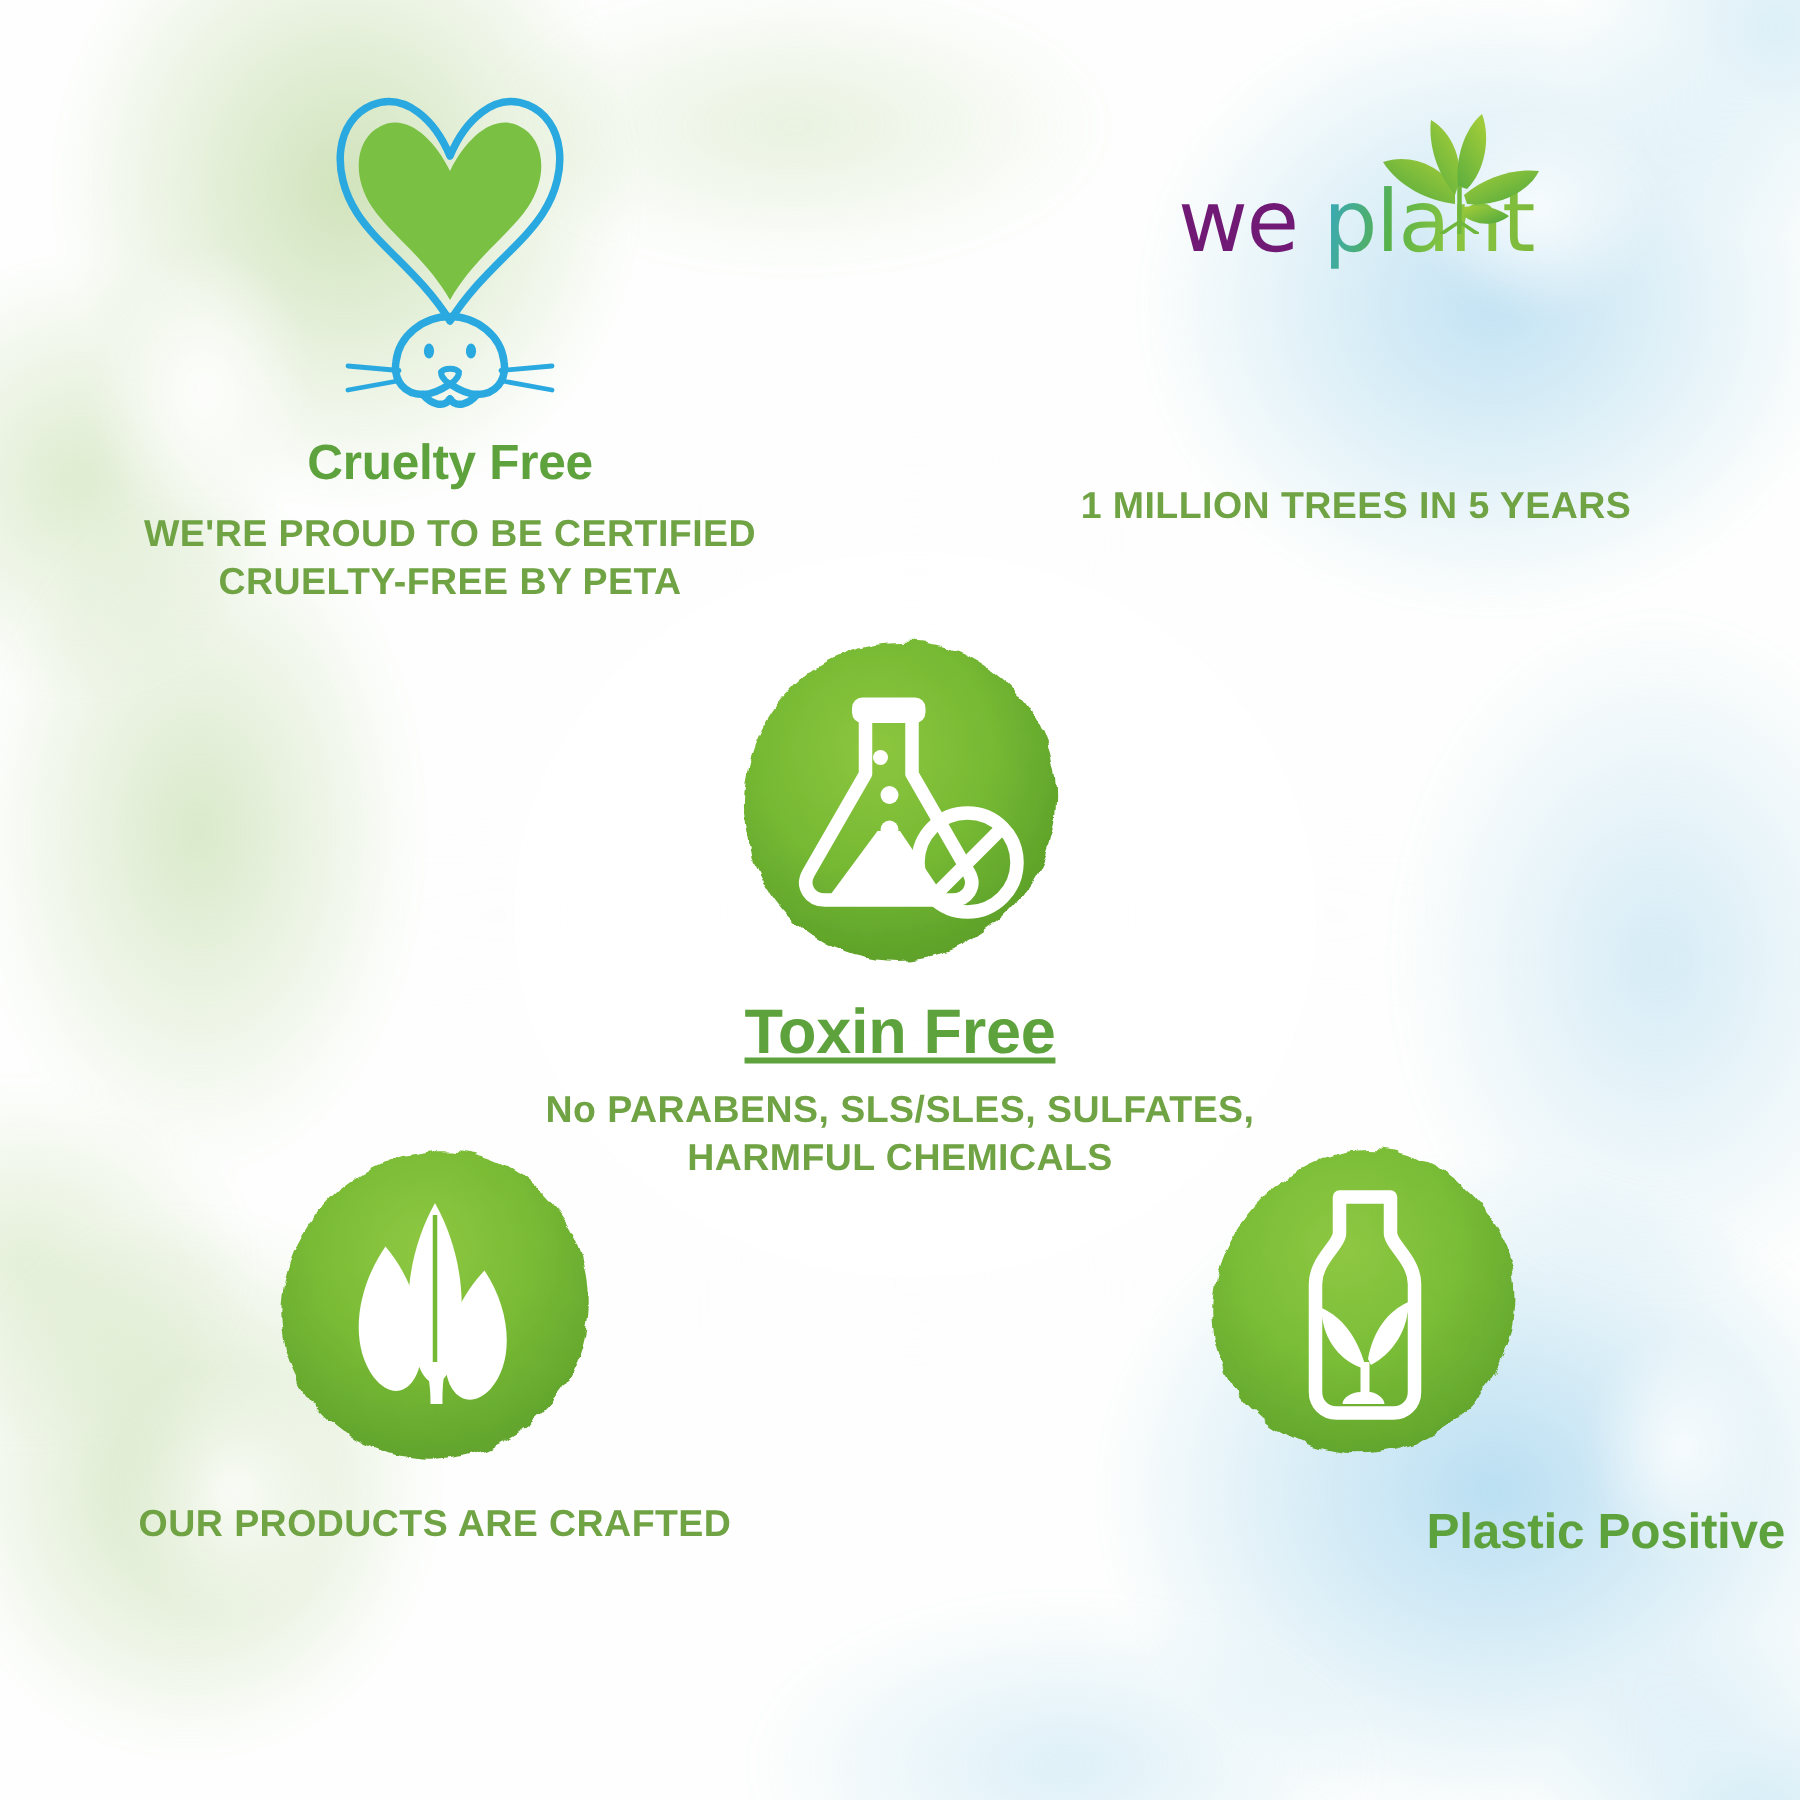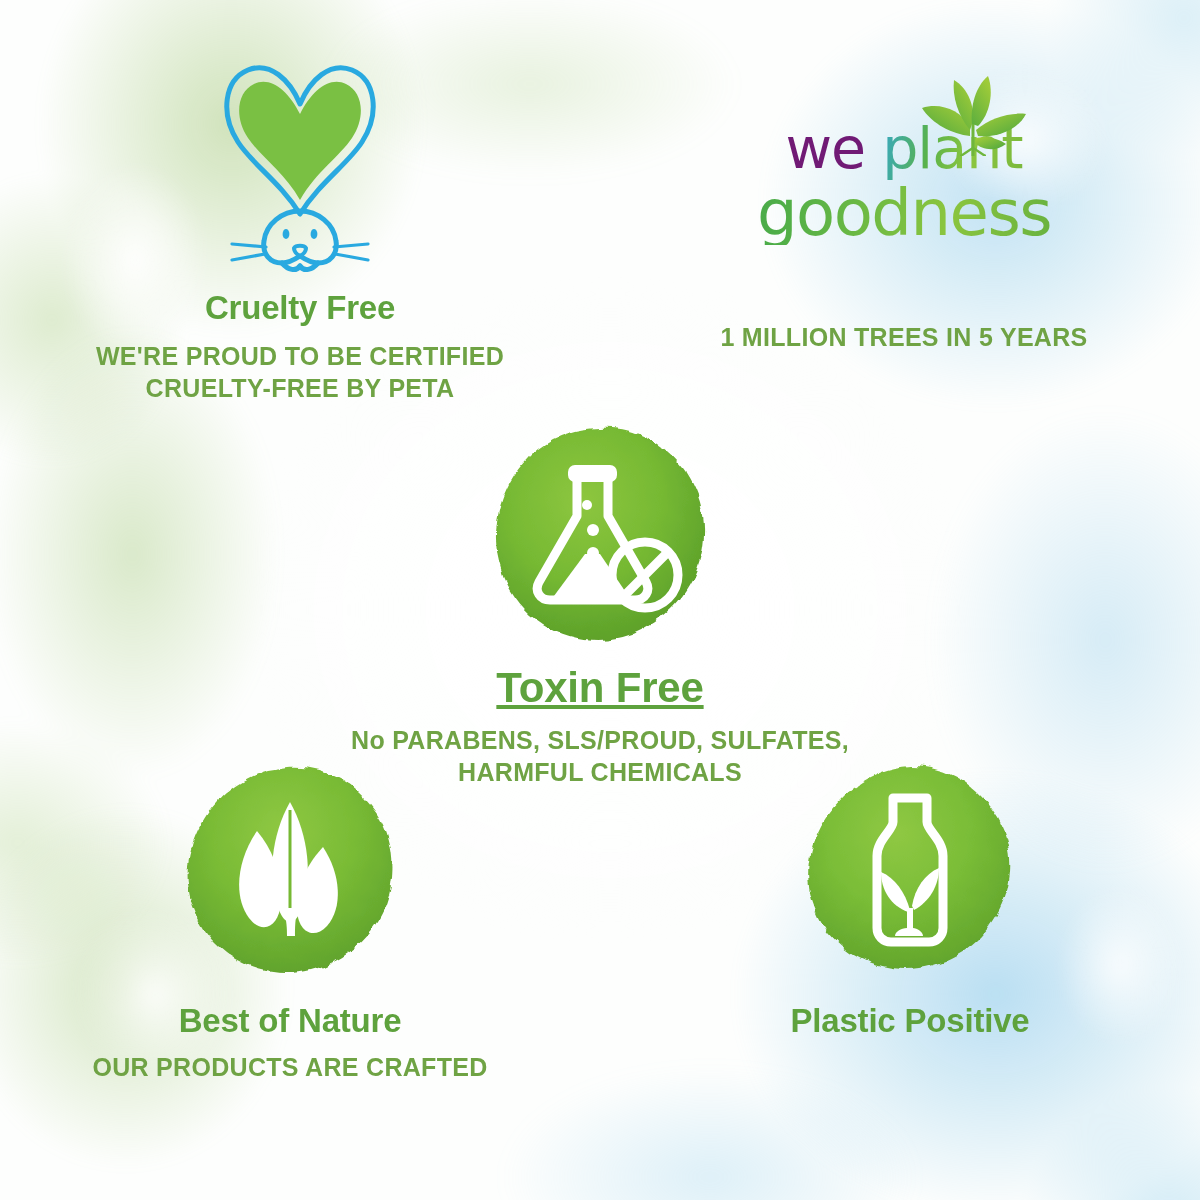--- a/index.html
+++ b/index.html
@@ -129,21 +129,21 @@
   #badge-toxin{left:320px;top:420px;width:560px;}
   #badge-toxin .badge-title{font-size:42px;margin-top:16px;text-decoration:underline;}
   #badge-toxin .badge-desc{font-size:25px;margin-top:14px;text-transform:none;}
 
   
   #badge-nature{left:10px;top:758px;width:560px;}
   #badge-nature .badge-title{font-size:33px;margin-top:16px;}
   #badge-nature .badge-desc{font-size:25px;margin-top:12px;}
 
   
-  #badge-plastic{right:10px;top:758px;width:560px;}
+  #badge-plastic{right:10px;top:758px;width:560px;text-align:right;}
   #badge-plastic .badge-title{font-size:33px;margin-top:16px;}
   #badge-plastic .badge-desc{font-size:25px;margin-top:14px;}
 
   .icon-wrap{display:flex;justify-content:center;align-items:flex-end;}
 
   
   .disc{position:relative;width:230px;height:230px;}
   .disc svg{display:block;width:230px;height:230px;}
 
   
@@ -269,21 +269,20 @@
 
         <path d="M80 64 C 90 62, 102 64, 110 70 C 100 78, 86 76, 79 69 Z" fill="url(#lg2)"></path>
 
         <path d="M77 50 L 77 82" stroke="#6FB63C" stroke-width="3" fill="none"></path>
         <path d="M77 74 C 70 78, 66 82, 64 82" stroke="#6FB63C" stroke-width="2.4" fill="none"></path>
         <path d="M77 74 C 84 78, 88 82, 90 82" stroke="#6FB63C" stroke-width="2.4" fill="none"></path>
       </svg>
       <div class="wpg-line1">
         <span class="tx-we">we</span><span>&nbsp;</span><span class="tx-grad">plant</span>
       </div>
-      <div class="wpg-line2 tx-grad2">goodness</div>
     </div>
     <div class="badge-desc">
       <div>1 MILLION TREES IN 5 YEARS</div>
     </div>
   </div>
 
   <div class="badge" id="badge-toxin">
     <div class="icon-wrap">
       <div class="disc">
         <svg viewBox="0 0 230 230">
@@ -320,21 +319,21 @@
           <circle cx="108" cy="133" r="6" fill="#ffffff"></circle>
           <circle cx="86" cy="168" r="6" fill="#ffffff"></circle>
 
           <circle cx="160" cy="155" r="33" fill="none" stroke="#ffffff" stroke-width="9"></circle>
           <line x1="138" y1="177" x2="182" y2="133" stroke="#ffffff" stroke-width="9" stroke-linecap="round"></line>
         </svg>
       </div>
     </div>
     <div class="badge-title">Toxin Free</div>
     <div class="badge-desc">
-      <div>No PARABENS, SLS/PROUD, SULFATES,</div>
+      <div>No PARABENS, SLS/SLES, SULFATES,</div>
       <div>HARMFUL CHEMICALS</div>
     </div>
   </div>
 
   <div class="badge" id="badge-nature">
     <div class="icon-wrap">
       <div class="disc">
         <svg viewBox="0 0 230 230">
           <defs>
             <radialGradient id="wc2" cx="46%" cy="32%" r="72%">
@@ -361,21 +360,20 @@
           <path d="M148 89 C 166 116, 168 150, 152 168 C 138 183, 122 173, 122 150 C 122 125, 134 104, 148 89 Z" fill="#ffffff"></path>
 
           <path d="M115 44 C 96 78, 92 120, 104 152 C 110 168, 120 168, 126 152 C 138 120, 134 78, 115 44 Z" fill="#ffffff"></path>
 
           <path d="M115 52 L115 160" stroke="#76B933" stroke-width="3" fill="none"></path>
 
           <path d="M108 150 C 112 162, 112 172, 112 178 L120 178 C 120 170, 120 160, 123 150 Z" fill="#ffffff"></path>
         </svg>
       </div>
     </div>
-    <div class="badge-title">Best of Nature</div>
     <div class="badge-desc">
       <div>OUR PRODUCTS ARE CRAFTED</div>
     </div>
   </div>
 
   <div class="badge" id="badge-plastic">
     <div class="icon-wrap">
       <div class="disc">
         <svg viewBox="0 0 230 230">
           <defs>

